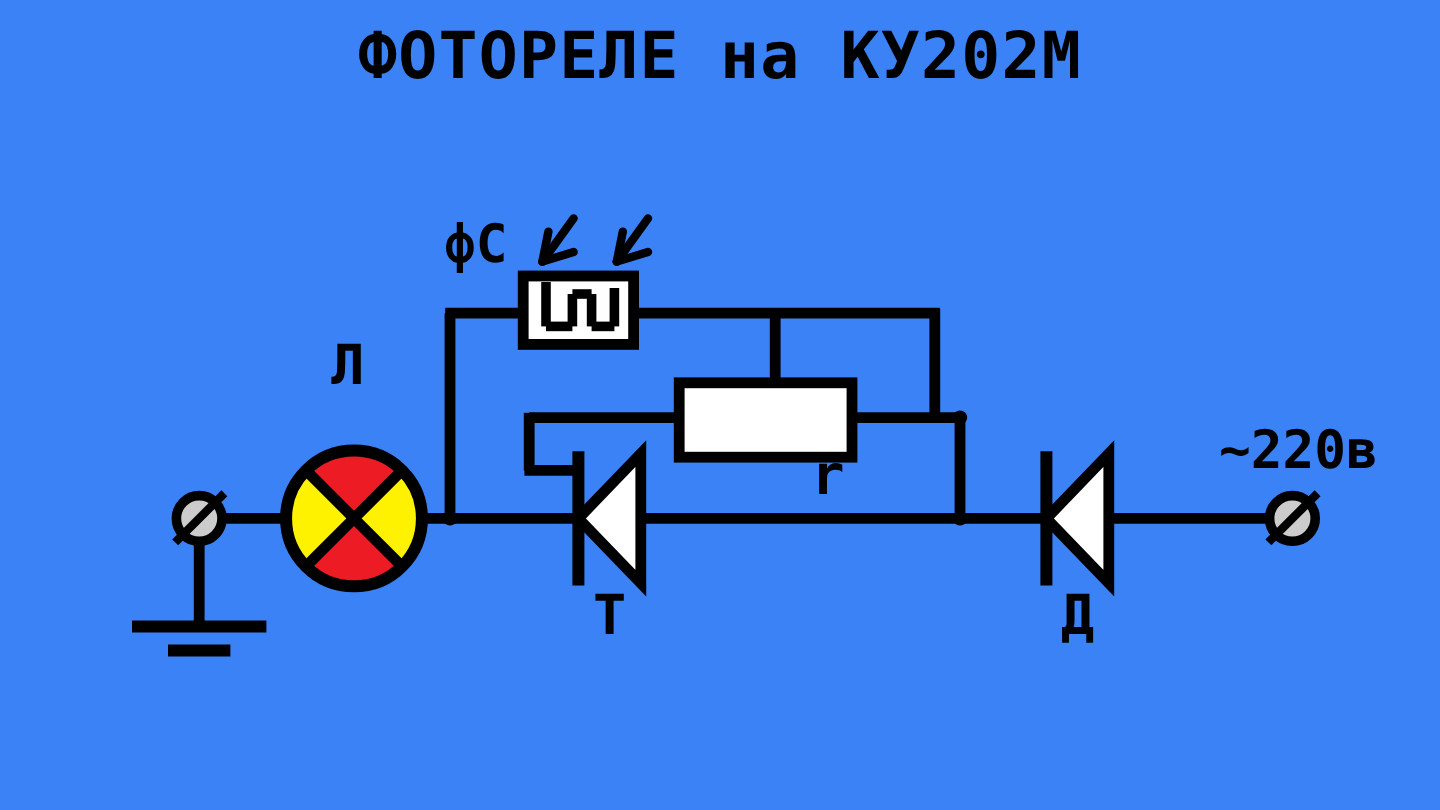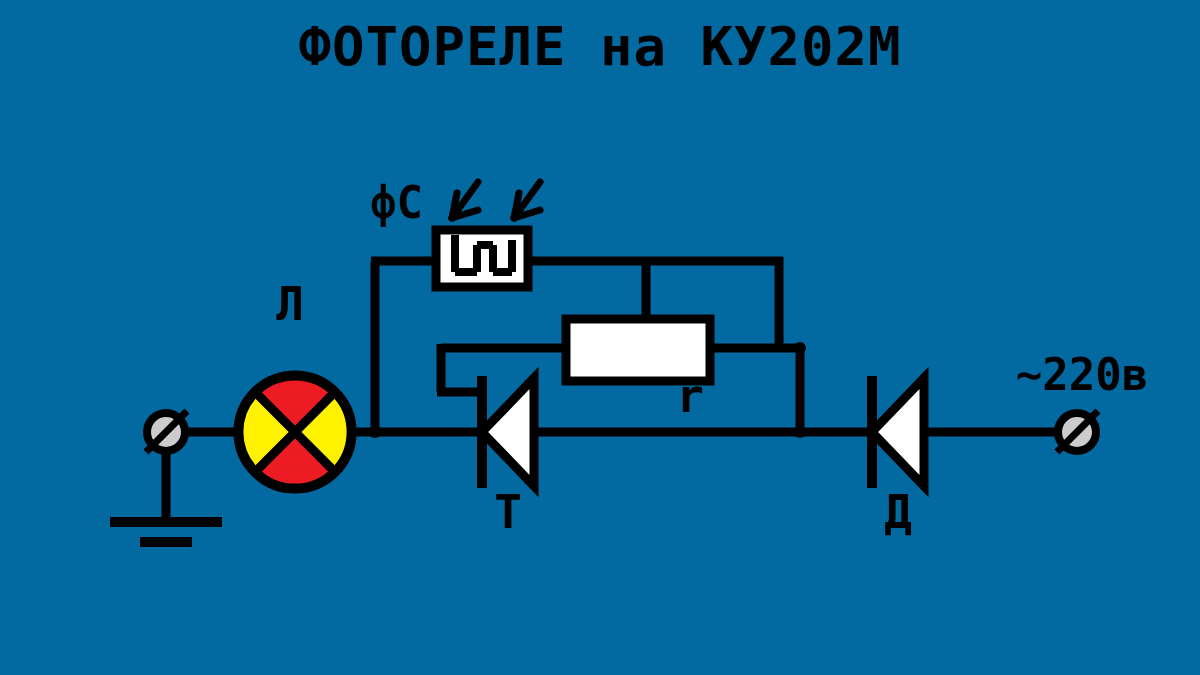--- a/index.html
+++ b/index.html
@@ -11,21 +11,21 @@
   body {
     width: 1200px;
     height: 675px;
     overflow: hidden;
     font-family: "DejaVu Sans Mono", "Liberation Mono", monospace;
   }
   #root {
     position: relative;
     width: 1200px;
     height: 675px;
-    background: #0369a1;
+    background: #3b82f6;
   }
   #schematic {
     position: absolute;
     left: 0;
     top: 0;
     width: 1200px;
     height: 675px;
     display: block;
   }
   .title-text {

